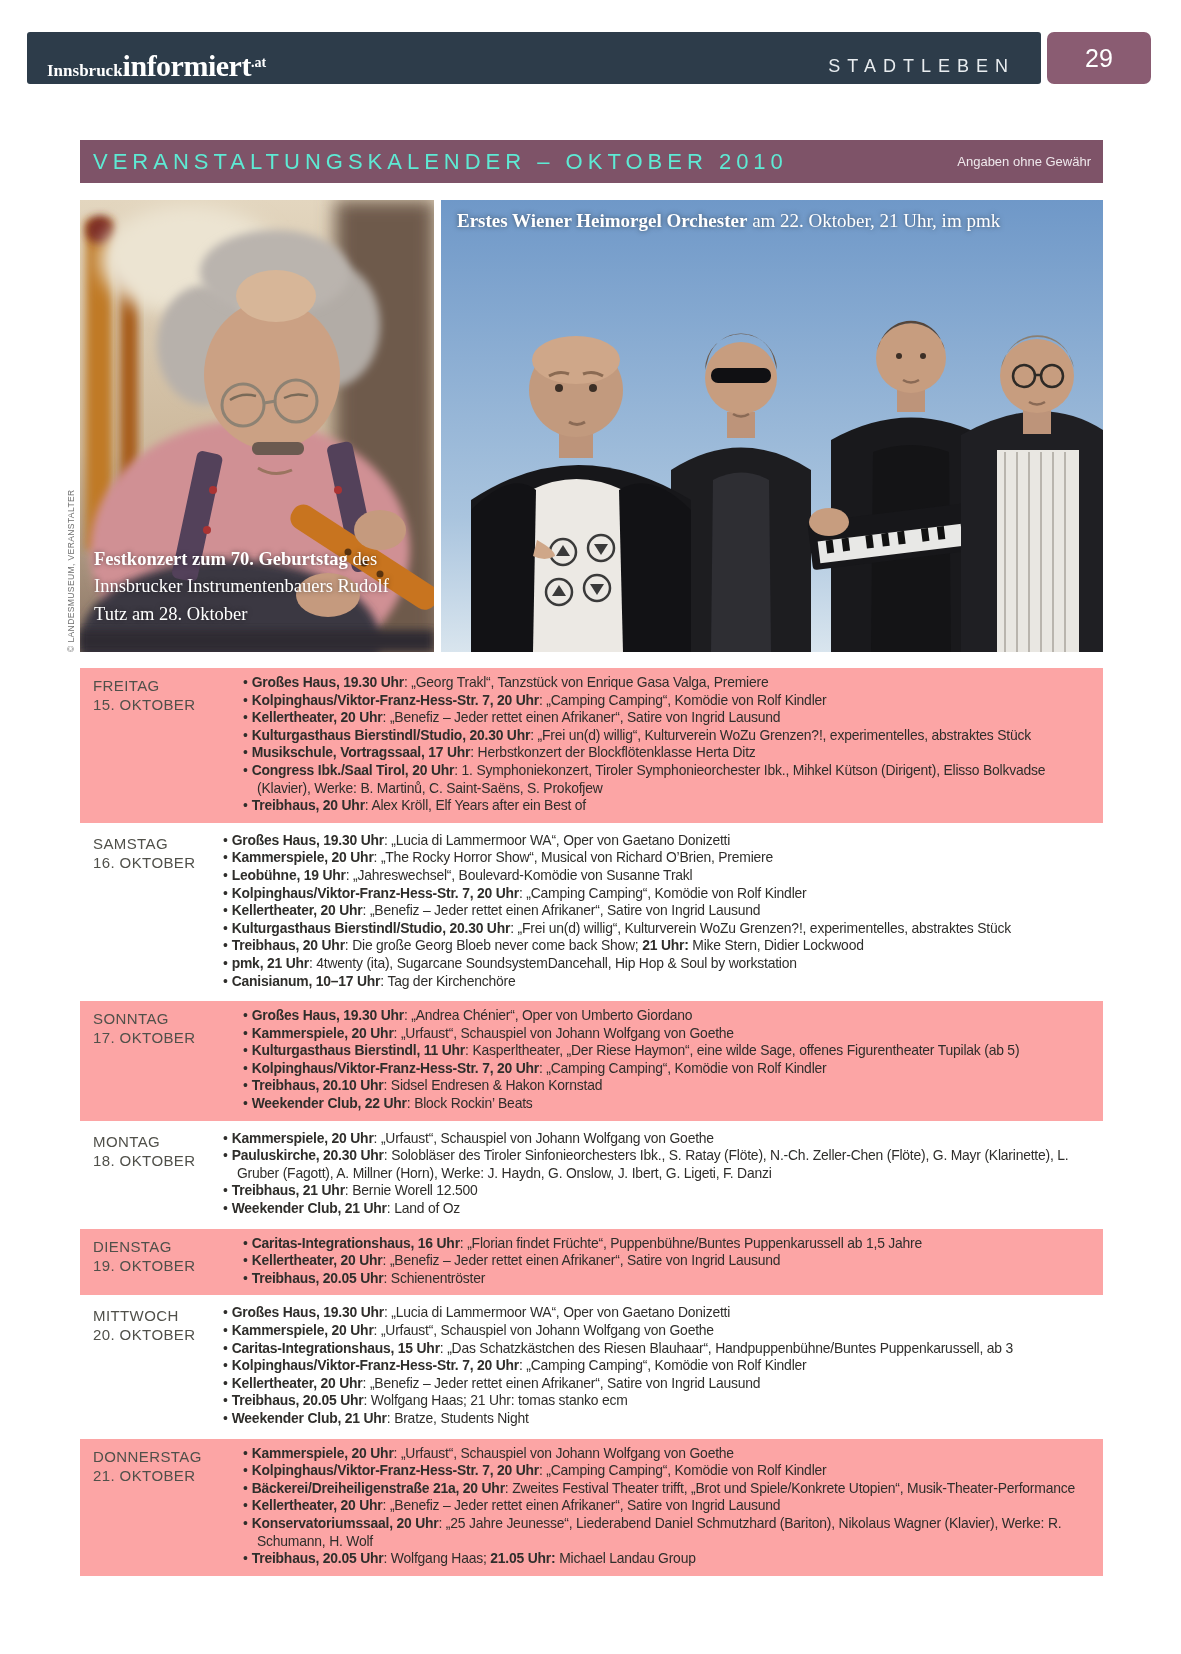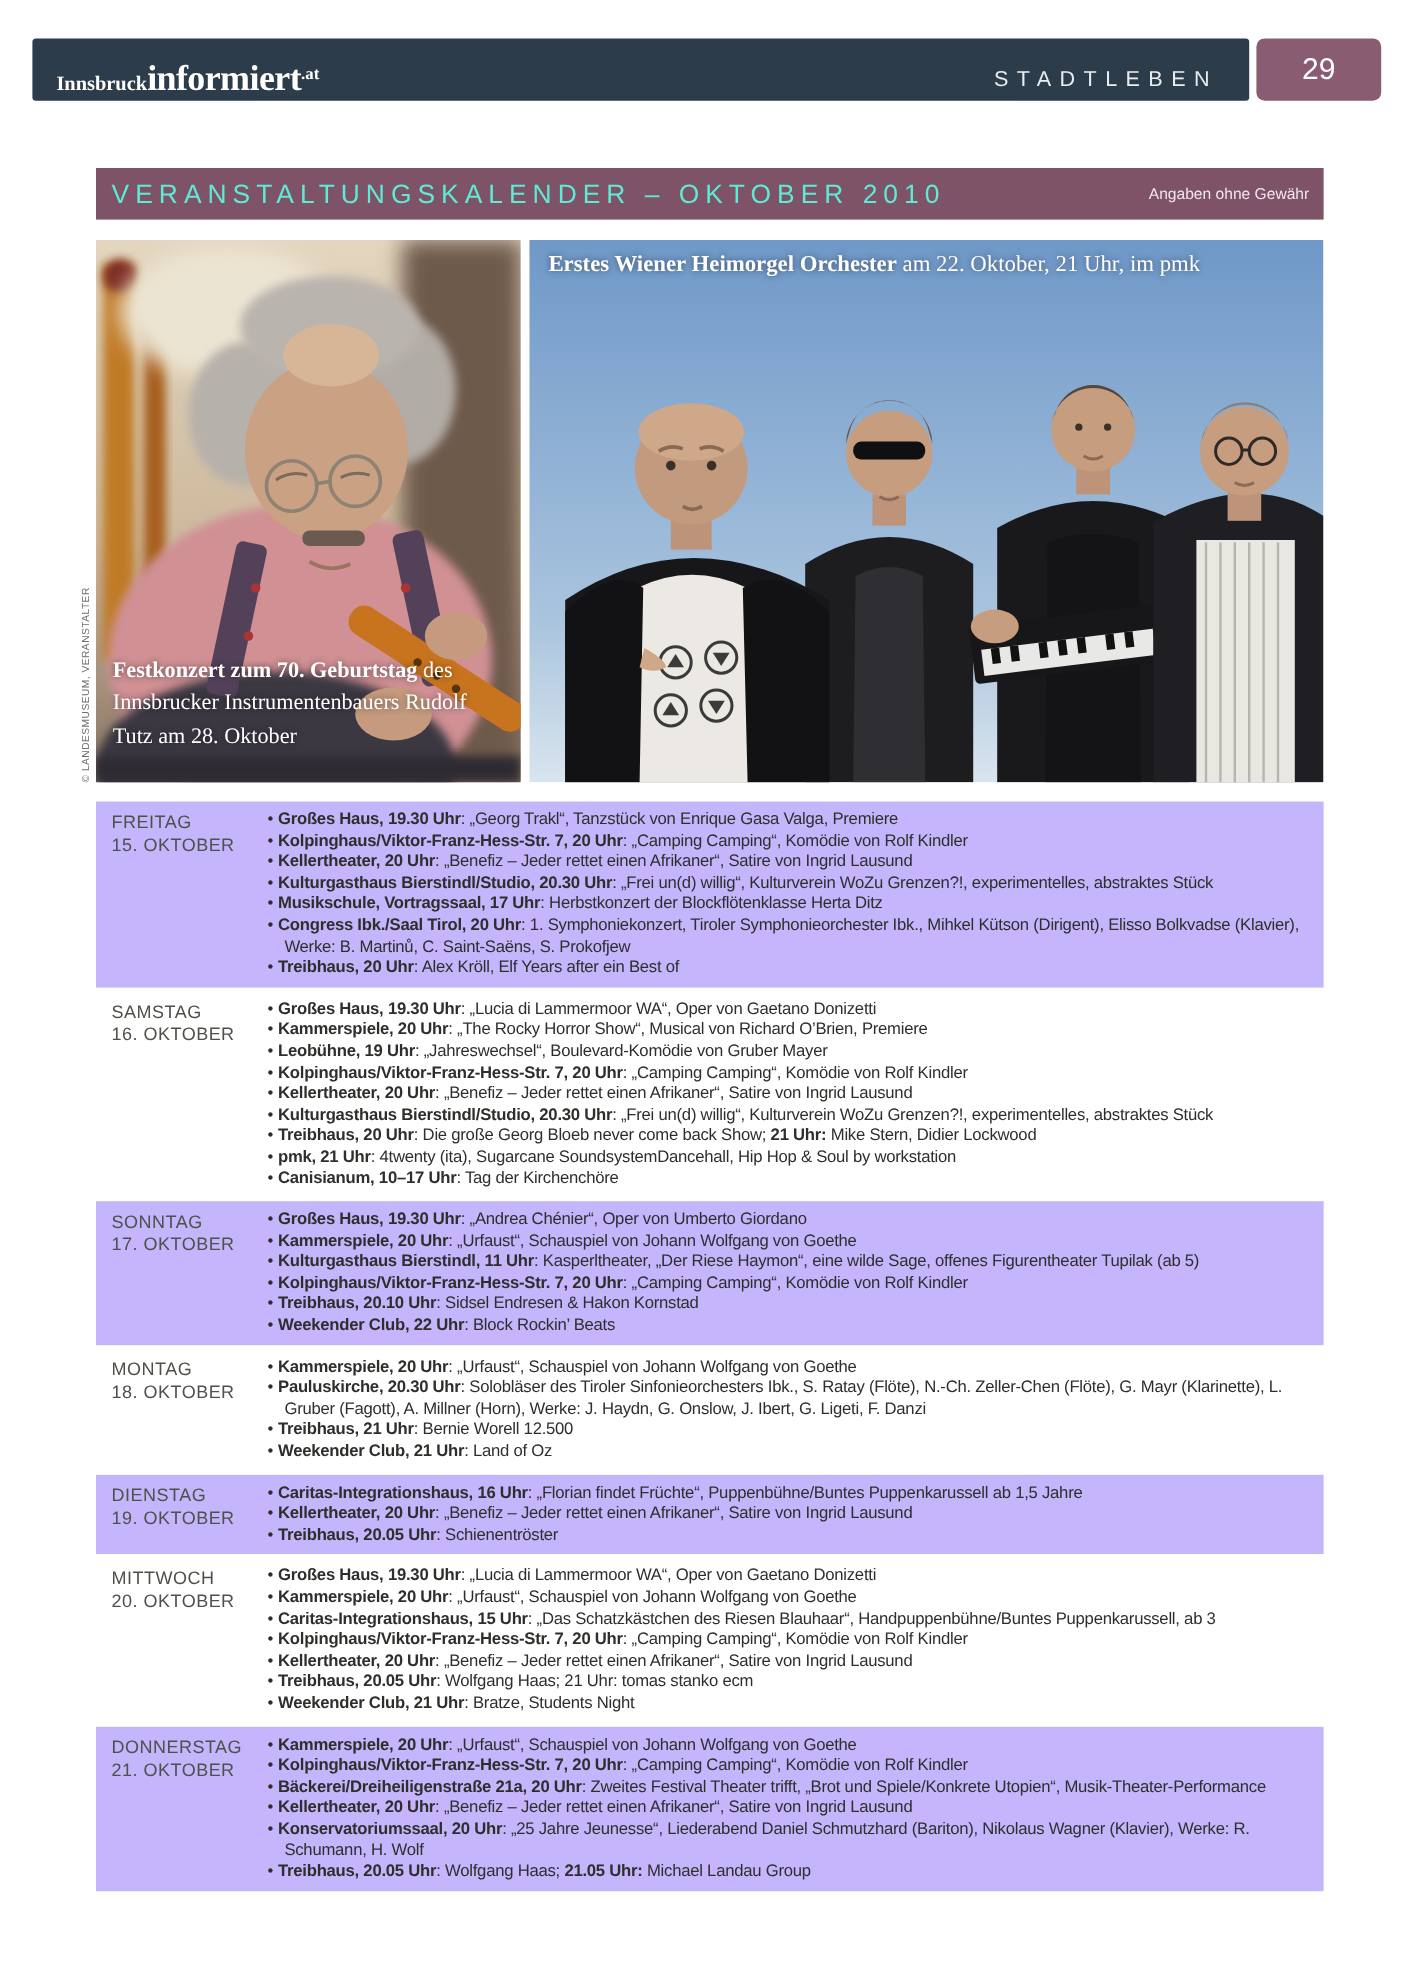--- a/index.html
+++ b/index.html
@@ -35,21 +35,21 @@
            text-shadow:0 0 5px rgba(0,0,0,.5);}
   .cap-left{left:14px;bottom:24px;width:312px;font-size:18.5px;line-height:27.5px;margin-top:44px;}
   .cap-right{left:16px;top:9px;width:640px;font-size:19px;line-height:24px;}
   .caption b{font-weight:bold;}
   .credit{position:absolute;left:66px;top:652px;transform:rotate(-90deg);transform-origin:0 0;
           font-size:8.5px;color:#6f6f6f;letter-spacing:0.4px;white-space:nowrap;}
 
   
   .calendar{position:absolute;left:80px;top:668px;width:1023px;}
   .day-row{display:flex;margin-bottom:3px;padding:6px 0 8px;background:#fff;}
-  .day-row.shaded{background:#c4b5fd;}
+  .day-row.shaded{background:#fca5a5;gap:20px;}
   .day-col{width:143px;flex:none;padding:2px 6px 0 13px;box-sizing:border-box;color:#50504a;
            font-size:15px;letter-spacing:0.4px;line-height:19px;}
   .events-col{flex:1;padding-right:10px;color:#2f2e2b;font-size:13.9px;line-height:17.6px;
               letter-spacing:-0.2px;}
   .event-line{padding-left:14px;text-indent:-14px;}
   .event-line .b{font-weight:bold;}
   .bullet{margin-right:4px;}
 </style>
 </head>
 <body>
@@ -234,21 +234,21 @@
         </div>
       </div>
       <div class="day-row">
         <div class="day-col">
           <div>SAMSTAG</div>
           <div>16. OKTOBER</div>
         </div>
         <div class="events-col">
           <div class="event-line"><span class="bullet">•</span><span class="b">Großes Haus, 19.30 Uhr</span><span class="r">: „Lucia di Lammermoor WA“, Oper von Gaetano Donizetti</span></div>
           <div class="event-line"><span class="bullet">•</span><span class="b">Kammerspiele, 20 Uhr</span><span class="r">: „The Rocky Horror Show“, Musical von Richard O’Brien, Premiere</span></div>
-          <div class="event-line"><span class="bullet">•</span><span class="b">Leobühne, 19 Uhr</span><span class="r">: „Jahreswechsel“, Boulevard-Komödie von Gruber Mayer</span></div>
+          <div class="event-line"><span class="bullet">•</span><span class="b">Leobühne, 19 Uhr</span><span class="r">: „Jahreswechsel“, Boulevard-Komödie von Susanne Trakl</span></div>
           <div class="event-line"><span class="bullet">•</span><span class="b">Kolpinghaus/Viktor-Franz-Hess-Str. 7, 20 Uhr</span><span class="r">: „Camping Camping“, Komödie von Rolf Kindler</span></div>
           <div class="event-line"><span class="bullet">•</span><span class="b">Kellertheater, 20 Uhr</span><span class="r">: „Benefiz – Jeder rettet einen Afrikaner“, Satire von Ingrid Lausund</span></div>
           <div class="event-line"><span class="bullet">•</span><span class="b">Kulturgasthaus Bierstindl/Studio, 20.30 Uhr</span><span class="r">: „Frei un(d) willig“, Kulturverein WoZu Grenzen?!, experimentelles, abstraktes Stück</span></div>
           <div class="event-line"><span class="bullet">•</span><span class="b">Treibhaus, 20 Uhr</span><span class="r">: Die große Georg Bloeb never come back Show; </span><span class="b">21 Uhr:</span><span class="r"> Mike Stern, Didier Lockwood</span></div>
           <div class="event-line"><span class="bullet">•</span><span class="b">pmk, 21 Uhr</span><span class="r">: 4twenty (ita), Sugarcane SoundsystemDancehall, Hip Hop &amp; Soul by workstation</span></div>
           <div class="event-line"><span class="bullet">•</span><span class="b">Canisianum, 10–17 Uhr</span><span class="r">: Tag der Kirchenchöre</span></div>
         </div>
       </div>
       <div class="day-row shaded">
         <div class="day-col">

